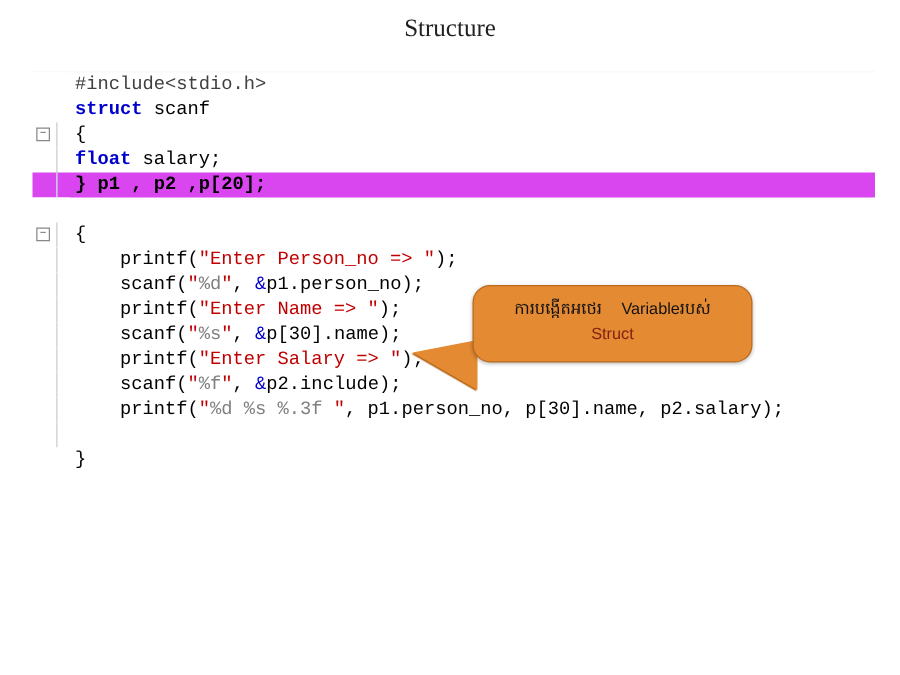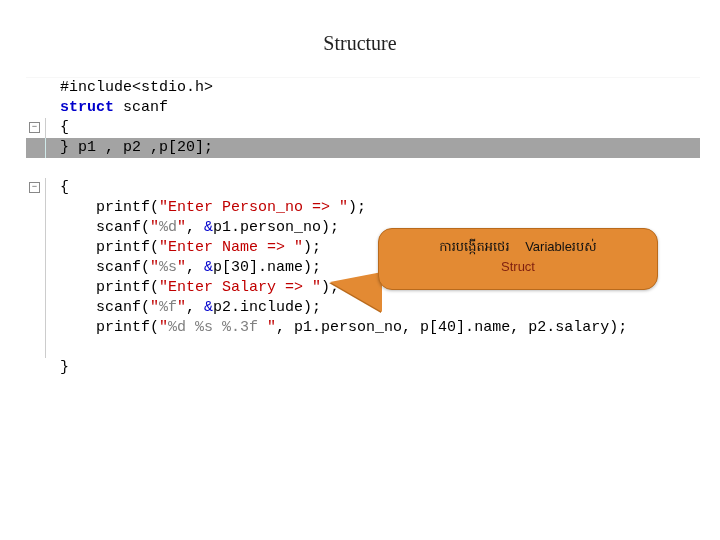--- a/index.html
+++ b/index.html
@@ -9,21 +9,21 @@
     height: 540px;
     background: #fff;
     font-family: "Segoe UI", Arial, sans-serif;
     overflow: hidden;
   }
   .slide {
     position: relative;
     width: 720px;
     height: 540px;
     box-sizing: border-box;
-    padding: 28px 40px;
+    padding: 8px 40px;
   }
   .title {
     text-align: center;
     font-family: Georgia, "Times New Roman", serif;
     font-size: 20px;
     font-weight: 400;
     color: #222;
     margin: 4px 0 22px 0;
   }
   .bullet-row {
@@ -68,29 +68,29 @@
   }
   .gutter .bar {
     position: absolute;
     right: 10px;
     top: 0;
     bottom: 0;
     width: 1px;
     background: #ccc;
   }
   .code-text { padding-left: 4px; flex: 1; }
-  .c-pre   { color: #000000; }             
+  .c-pre   { color: #404040; }             
   .c-kw    { color: #0000cc; font-weight: 700; }  
   .c-id    { color: #000; }
   .c-pn    { color: #000; }
   .c-str   { color: #c00000; }
   .c-fmt   { color: #808080; }
   .c-addr  { color: #0000cc; } 
   .highlight-line .code-text,
-  .highlight-line .gutter { background: #a3a3a3; }
+  .highlight-line .gutter { background: #d946ef; font-weight: bold; }
   .highlight-line .gutter .bar { background:#cfe9e9; }
 
   
   .fold {
     position: absolute;
     left: 3px;
     top: 4px;
     width: 9px;
     height: 9px;
     border: 1px solid #888;
@@ -100,21 +100,21 @@
     color: #555;
     background: #fff;
   }
   .fold::after { content: "−"; }
 
   
   .callout {
     position: absolute;
     left: 378px;
     top: 228px;
-    width: 280px;
+    width: 224px;
     height: 62px;
   }
   .callout-box {
     position: absolute;
     inset: 0;
     background: #e38a33;
     border: 1px solid #b96a1c;
     border-radius: 14px;
     box-shadow: 0 1px 3px rgba(0,0,0,0.25);
     color: #111;
@@ -143,31 +143,32 @@
 
 <div class="slide">
 
   <div class="title">Structure</div>
 
 
   <div class="code-area">
     <div class="code-line"><div class="gutter"></div><div class="code-text"><span class="c-pre">#include&lt;stdio.h&gt;</span></div></div>
     <div class="code-line"><div class="gutter"></div><div class="code-text"><span class="c-kw">struct</span><span class="c-id"> scanf</span></div></div>
     <div class="code-line"><div class="gutter"><span class="fold"></span><span class="bar"></span></div><div class="code-text"><span class="c-pn">{</span></div></div>
+    <div class="code-line"><div class="gutter"><span class="bar"></span></div><div class="code-text"><span class="c-kw">float</span><span class="c-id"> salary;</span></div></div>
     <div class="code-line highlight-line"><div class="gutter"><span class="bar"></span></div><div class="code-text"><span class="c-pn">} p1 , p2 ,p[20];</span></div></div>
     <div class="code-line"><div class="gutter"></div><div class="code-text"> </div></div>
     <div class="code-line"><div class="gutter"><span class="fold"></span><span class="bar"></span></div><div class="code-text"><span class="c-pn">{</span></div></div>
 
     <div class="code-line"><div class="gutter"><span class="bar"></span></div><div class="code-text"><span class="c-id">    printf(</span><span class="c-str">"Enter Person_no =&gt; "</span><span class="c-id">);</span></div></div>
     <div class="code-line"><div class="gutter"><span class="bar"></span></div><div class="code-text"><span class="c-id">    scanf(</span><span class="c-str">"</span><span class="c-fmt">%d</span><span class="c-str">"</span><span class="c-id">, </span><span class="c-addr">&amp;</span><span class="c-id">p1.person_no);</span></div></div>
     <div class="code-line"><div class="gutter"><span class="bar"></span></div><div class="code-text"><span class="c-id">    printf(</span><span class="c-str">"Enter Name =&gt; "</span><span class="c-id">);</span></div></div>
     <div class="code-line"><div class="gutter"><span class="bar"></span></div><div class="code-text"><span class="c-id">    scanf(</span><span class="c-str">"</span><span class="c-fmt">%s</span><span class="c-str">"</span><span class="c-id">, </span><span class="c-addr">&amp;</span><span class="c-id">p[30].name);</span></div></div>
     <div class="code-line"><div class="gutter"><span class="bar"></span></div><div class="code-text"><span class="c-id">    printf(</span><span class="c-str">"Enter Salary =&gt; "</span><span class="c-id">);</span></div></div>
     <div class="code-line"><div class="gutter"><span class="bar"></span></div><div class="code-text"><span class="c-id">    scanf(</span><span class="c-str">"</span><span class="c-fmt">%f</span><span class="c-str">"</span><span class="c-id">, </span><span class="c-addr">&amp;</span><span class="c-id">p2.include);</span></div></div>
-    <div class="code-line"><div class="gutter"><span class="bar"></span></div><div class="code-text"><span class="c-id">    printf(</span><span class="c-str">"</span><span class="c-fmt">%d %s %.3f </span><span class="c-str">"</span><span class="c-id">, p1.person_no, p[40].name, p2.salary);</span></div></div>
+    <div class="code-line"><div class="gutter"><span class="bar"></span></div><div class="code-text"><span class="c-id">    printf(</span><span class="c-str">"</span><span class="c-fmt">%d %s %.3f </span><span class="c-str">"</span><span class="c-id">, p1.person_no, p[30].name, p2.salary);</span></div></div>
     <div class="code-line"><div class="gutter"><span class="bar"></span></div><div class="code-text"> </div></div>
     <div class="code-line"><div class="gutter"></div><div class="code-text"><span class="c-pn">}</span></div></div>
   </div>
 
   <div class="callout">
     <div class="callout-tail"></div>
     <div class="callout-box">
       <div class="row1">
         <span>ការបង្កើតអថេរ</span>
         <span>Variableរបស់</span>

